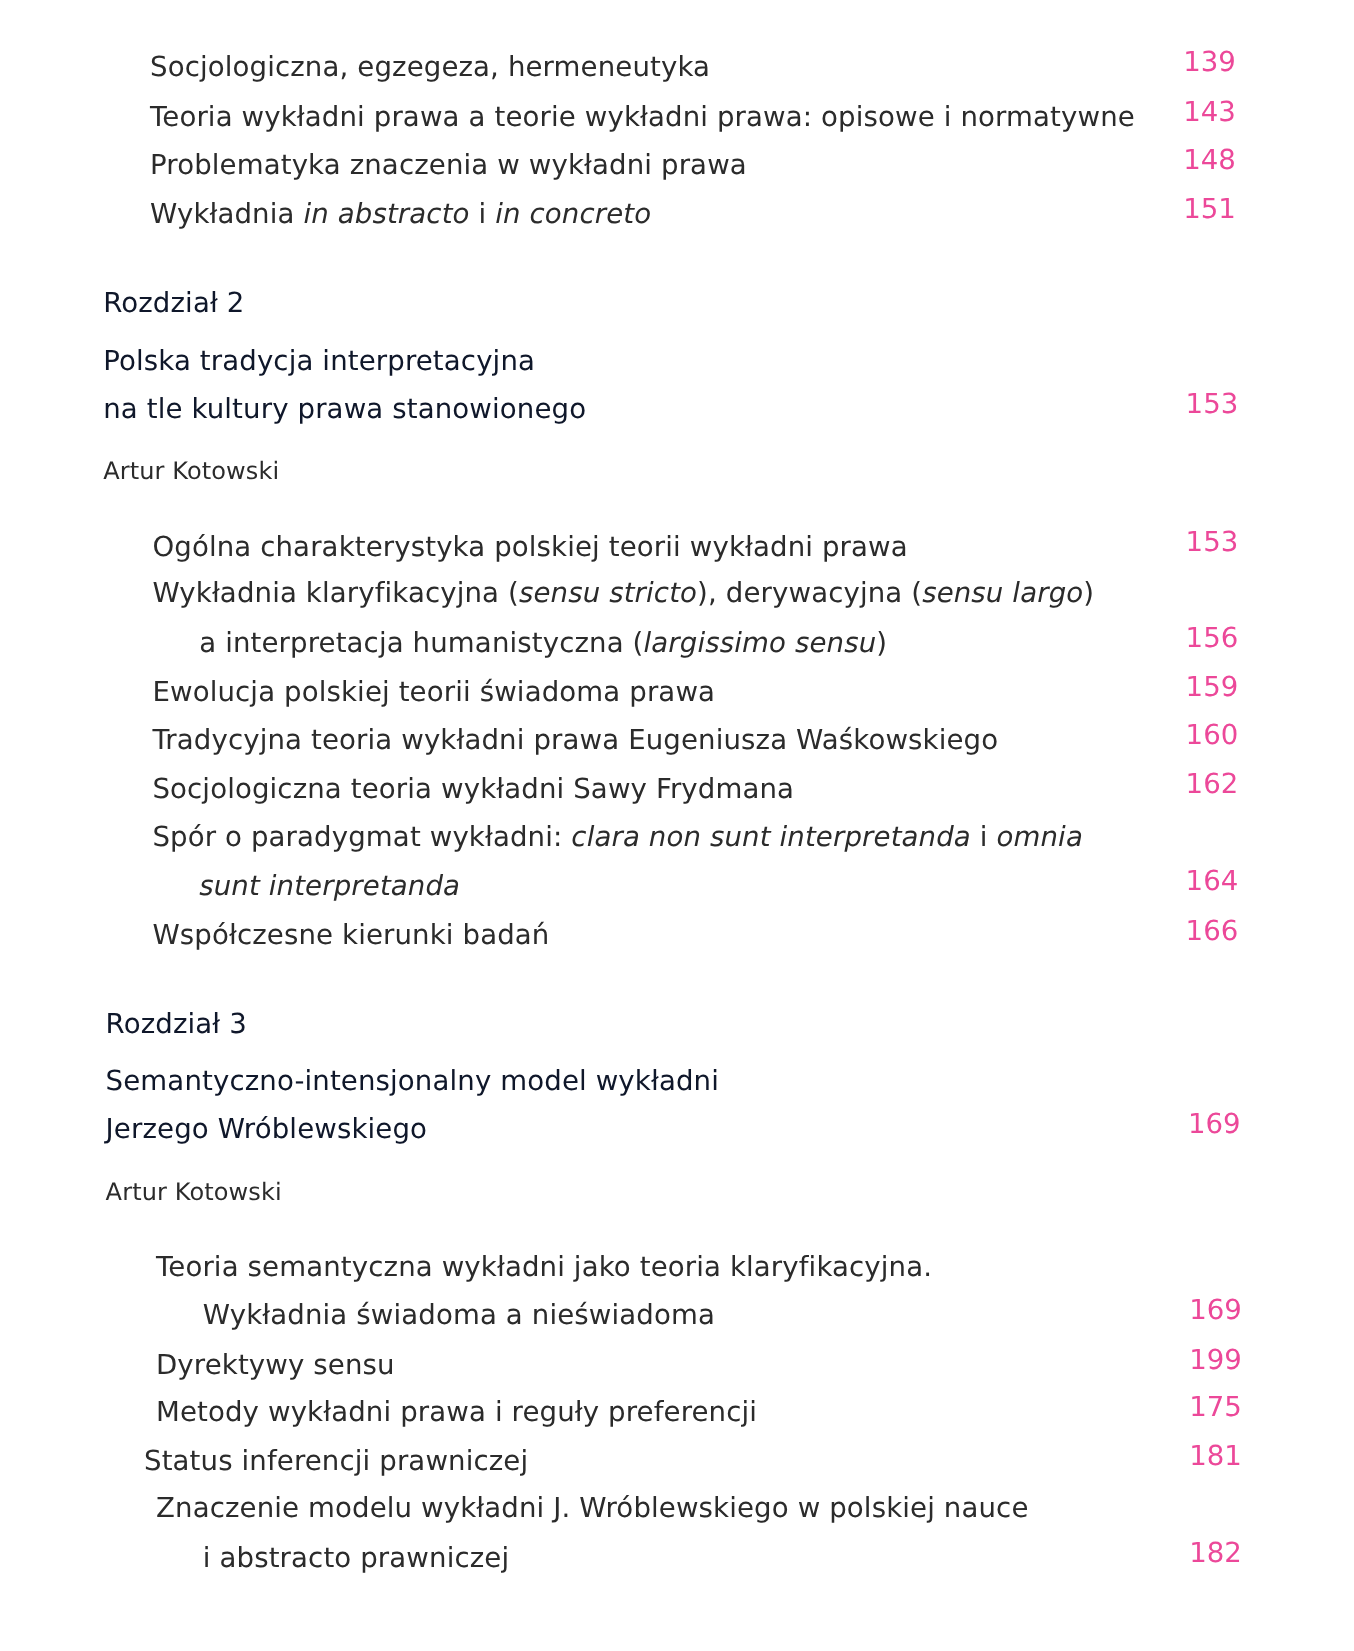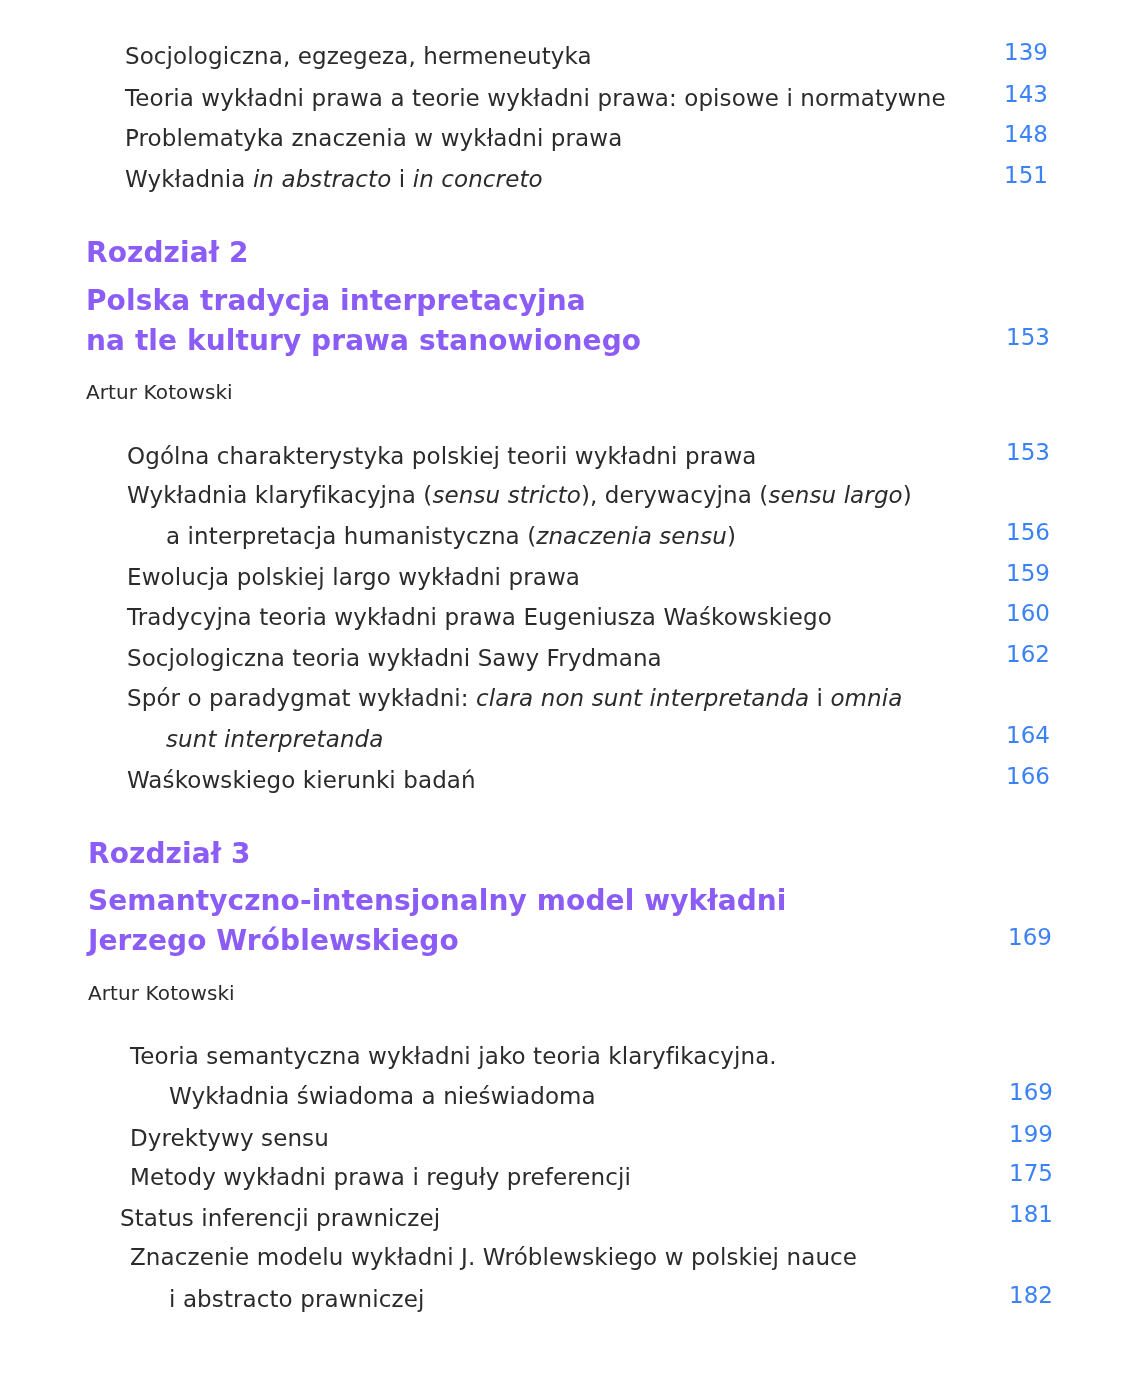--- a/index.html
+++ b/index.html
@@ -5,24 +5,24 @@
   html, body { margin: 0; padding: 0; background: #ffffff; }
   body {
     width: 1128px; height: 1376px; position: relative; overflow: hidden;
     font-family: "DejaVu Sans", sans-serif; color: #2a2a2a;
   }
   .line {
     position: absolute; font-size: 23px; line-height: 30px; white-space: nowrap;
     letter-spacing: 0.1px; color: #2b2b2b;
   }
   .pg {
-    position: absolute; font-size: 23px; line-height: 30px; text-align: center;
-    width: 80px; color: #3b82f6;
+    position: absolute; font-size: 23px; line-height: 30px; text-align: left;
+    width: 80px; color: #ec4899;
   }
-  .chap { font-weight: bold; font-size: 28px; color: #8b5cf6; }
+  .chap { font-weight: normal; font-size: 23px; color: #0f172a; }
   .author { font-size: 20px; color: #2b2b2b; }
   i { }
 </style>
 </head>
 <body>
 
 <div>
   <div class="line" style="left:125px;top:41px">Socjologiczna, egzegeza, hermeneutyka</div>
   <div class="pg" style="left:986px;top:37px">139</div>
 </div>
@@ -43,37 +43,37 @@
   <div class="line chap" style="left:86px;top:238px">Rozdział 2</div>
   <div class="line chap" style="left:86px;top:286px">Polska tradycja interpretacyjna</div>
   <div class="line chap" style="left:86px;top:326px">na tle kultury prawa stanowionego</div>
   <div class="pg" style="left:988px;top:322px">153</div>
   <div class="line author" style="left:86px;top:377px">Artur Kotowski</div>
 
   <div class="line" style="left:127px;top:441px">Ogólna charakterystyka polskiej teorii wykładni prawa</div>
   <div class="pg" style="left:988px;top:437px">153</div>
 
   <div class="line" style="left:127px;top:480px"><span>Wykładnia klaryfikacyjna (</span><i>sensu stricto</i><span>), derywacyjna (</span><i>sensu largo</i><span>)</span></div>
-  <div class="line" style="left:166px;top:521px"><span>a interpretacja humanistyczna (</span><i>znaczenia sensu</i><span>)</span></div>
+  <div class="line" style="left:166px;top:521px"><span>a interpretacja humanistyczna (</span><i>largissimo sensu</i><span>)</span></div>
   <div class="pg" style="left:988px;top:517px">156</div>
 
-  <div class="line" style="left:127px;top:562px">Ewolucja polskiej largo wykładni prawa</div>
+  <div class="line" style="left:127px;top:562px">Ewolucja polskiej teorii świadoma prawa</div>
   <div class="pg" style="left:988px;top:558px">159</div>
 
   <div class="line" style="left:127px;top:602px">Tradycyjna teoria wykładni prawa Eugeniusza Waśkowskiego</div>
   <div class="pg" style="left:988px;top:598px">160</div>
 
   <div class="line" style="left:127px;top:643px">Socjologiczna teoria wykładni Sawy Frydmana</div>
   <div class="pg" style="left:988px;top:639px">162</div>
 
   <div class="line" style="left:127px;top:683px"><span>Spór o paradygmat wykładni: </span><i>clara non sunt interpretanda</i><span> i </span><i>omnia</i></div>
   <div class="line" style="left:166px;top:724px"><i>sunt interpretanda</i></div>
   <div class="pg" style="left:988px;top:720px">164</div>
 
-  <div class="line" style="left:127px;top:765px">Waśkowskiego kierunki badań</div>
+  <div class="line" style="left:127px;top:765px">Współczesne kierunki badań</div>
   <div class="pg" style="left:988px;top:761px">166</div>
 </div>
 
 <div>
   <div class="line chap" style="left:88px;top:839px">Rozdział 3</div>
   <div class="line chap" style="left:88px;top:886px">Semantyczno-intensjonalny model wykładni</div>
   <div class="line chap" style="left:88px;top:926px">Jerzego Wróblewskiego</div>
   <div class="pg" style="left:990px;top:922px">169</div>
   <div class="line author" style="left:88px;top:978px">Artur Kotowski</div>
 

